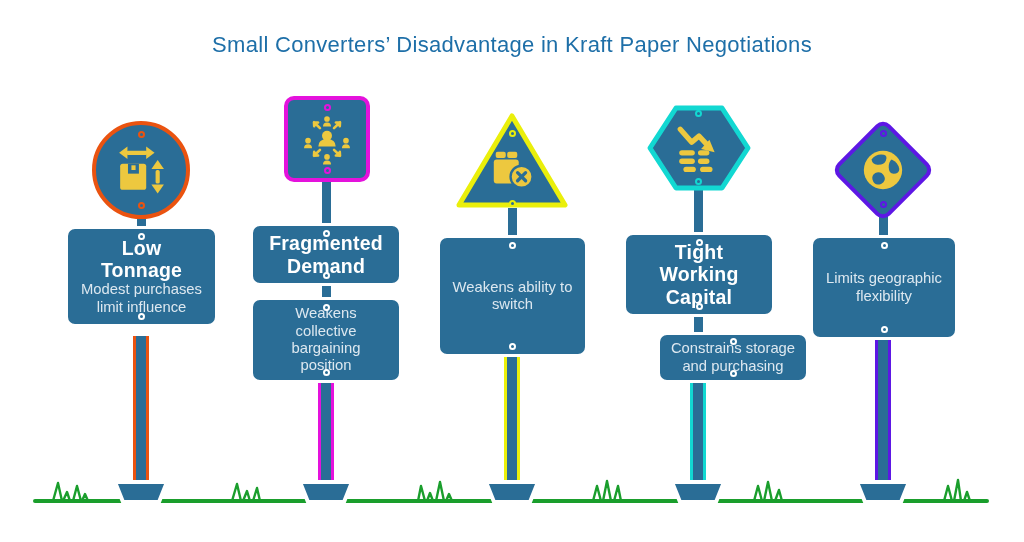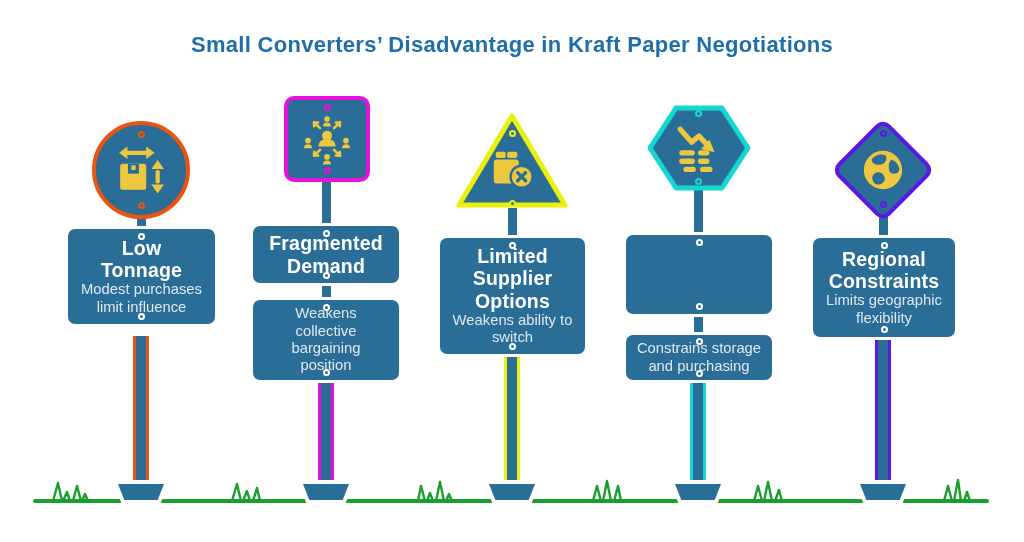--- a/index.html
+++ b/index.html
@@ -3,21 +3,21 @@
 <meta charset="utf-8">
 <style>
   html,body{margin:0;padding:0;background:#fff;}
   .canvas{
     position:relative;width:1024px;height:542px;overflow:hidden;background:#fff;
     font-family:"Liberation Sans",sans-serif;
     --teal:#2A6D96;--green:#1A9E2C;--title-blue:#1E6FA8;--icon-yellow:#EDC83F;
   }
   .main-title{
     position:absolute;top:32px;left:0;right:0;text-align:center;
-    color:var(--title-blue);font-size:22px;font-weight:bold;letter-spacing:.3px;
+    color:var(--title-blue);font-size:22px;font-weight:normal;letter-spacing:.3px;
   }
   .sign{position:absolute;inset:0;pointer-events:none;}
   
   .shape{position:absolute;background:var(--teal);box-sizing:border-box;z-index:2;
          display:flex;align-items:center;justify-content:center;}
   .shape.circle{border:4px solid var(--accent);border-radius:50%;}
   .shape.square{border:4px solid var(--accent);border-radius:10px;}
   .shape.diamond{border:4px solid var(--accent);border-radius:10px;transform:rotate(45deg);}
   .shape-svg{position:absolute;z-index:2;}
   .shape-path{fill:var(--teal);stroke:var(--accent);stroke-width:5;stroke-linejoin:round;}
@@ -172,23 +172,20 @@
       <g class="iy">
         <rect x="5" y="13" width="26" height="25" rx="3"></rect>
         <rect x="7" y="5" width="10.5" height="6.5" rx="2"></rect>
         <rect x="19" y="5" width="10.5" height="6.5" rx="2"></rect>
       </g>
       <circle cx="34" cy="31" r="11.5" class="iy" style="stroke:var(--teal);stroke-width:2.5"></circle>
       <path d="M29.8 26.8 L38.2 35.2 M38.2 26.8 L29.8 35.2" class="st" style="stroke-width:3.4"></path>
     </svg>
     <div class="board" style="left:437px;top:235px;width:151px;height:122px">
       <span class="rivet white cx" style="top:4px"></span>
-      <div class="board-title">Limited
-Supplier
-Options</div>
       <div class="board-desc">Weakens ability to
 switch</div>
       <span class="rivet white cx" style="bottom:4px"></span>
     </div>
     <svg class="base" style="left:480px;top:479px" width="64" height="26" viewBox="0 0 64 26">
       <path class="base-path" d="M6 3 L58 3 L50 23 L14 23 Z"></path>
     </svg>
   </div>
 
   <div class="sign" style="--accent: #12D8D2;">
@@ -207,23 +204,26 @@
         <rect x="5" y="27" width="15" height="5.2" rx="2.6"></rect>
         <rect x="23" y="27" width="11" height="5.2" rx="2.6"></rect>
         <rect x="5" y="35" width="15" height="5.2" rx="2.6"></rect>
         <rect x="23" y="35" width="11" height="5.2" rx="2.6"></rect>
         <rect x="9" y="43" width="12" height="5.2" rx="2.6"></rect>
         <rect x="25" y="43" width="12" height="5.2" rx="2.6"></rect>
       </g>
     </svg>
     <div class="board" style="left:623px;top:232px;width:152px;height:85px">
       <span class="rivet white cx" style="top:4px"></span>
-      <span class="rivet white cx" style="bottom:4px"></span>
-    </div>
-    <div class="board" style="left:623px;top:332px;width:152px;height:51px">
+      <div class="board-title">Tight
+Working
+Capital</div>
+      <span class="rivet white cx" style="bottom:4px"></span>
+    </div>
+    <div class="board" style="left:657px;top:332px;width:152px;height:51px">
       <span class="rivet white cx" style="top:3px"></span>
       <div class="board-desc only">Constrains storage
 and purchasing</div>
       <span class="rivet white cx" style="bottom:3px"></span>
     </div>
     <svg class="base" style="left:666px;top:479px" width="64" height="26" viewBox="0 0 64 26">
       <path class="base-path" d="M6 3 L58 3 L50 23 L14 23 Z"></path>
     </svg>
   </div>
 
@@ -236,22 +236,20 @@
     <svg class="icon" style="left:860px;top:147px" width="46" height="46" viewBox="0 0 48 48">
       <circle cx="24" cy="24" r="20" class="iy"></circle>
       <g class="it">
         <path d="M12 13 Q17 6.5 25 8 Q29 9 27 14 Q25 19 18 18.5 Q13 18 12 13 Z"></path>
         <path d="M33 13 Q40 16 41 23 Q41 28 35 28 Q30 27.5 30 21 Q30 15 33 13 Z"></path>
         <path d="M16 27 Q22 25 25 30 Q28 35 22 38.5 Q15 41 13 34 Q12 29 16 27 Z"></path>
       </g>
     </svg>
     <div class="board" style="left:810px;top:235px;width:148px;height:105px">
       <span class="rivet white cx" style="top:4px"></span>
-      <div class="board-title">Regional
-Constraints</div>
       <div class="board-desc">Limits geographic
 flexibility</div>
       <span class="rivet white cx" style="bottom:4px"></span>
     </div>
     <svg class="base" style="left:851px;top:479px" width="64" height="26" viewBox="0 0 64 26">
       <path class="base-path" d="M6 3 L58 3 L50 23 L14 23 Z"></path>
     </svg>
   </div>
 
 </div>

